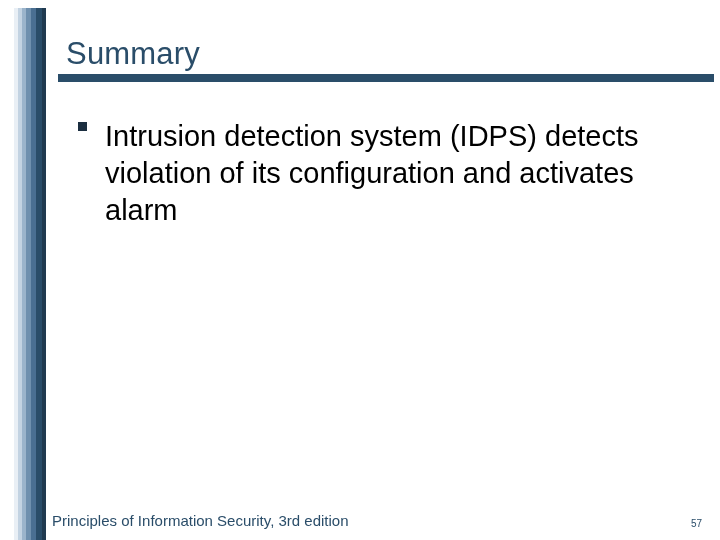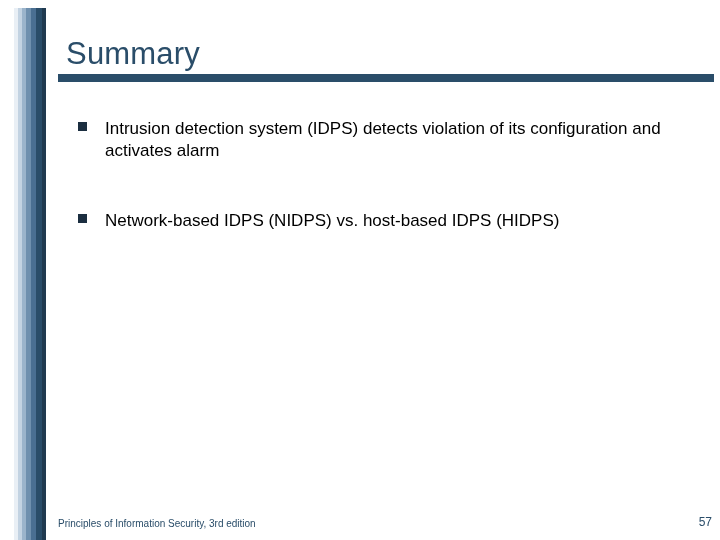--- a/index.html
+++ b/index.html
@@ -60,37 +60,37 @@
   }
   .bullet-mark {
     width: 9px;
     height: 9px;
     background: #1b2e40;
     margin-top: 8px;
     margin-right: 14px;
     flex: 0 0 auto;
   }
   .bullet-text {
-    font-size: 17px;
+    font-size: 29px;
     line-height: 1.28;
     color: #000000;
     font-weight: 400;
   }
   .footer-left {
     position: absolute;
-    left: 46px;
+    left: 40px;
     bottom: 15px;
-    font-size: 10px;
+    font-size: 15px;
     color: #2a4d69;
   }
   .footer-right {
     position: absolute;
-    right: 12px;
+    right: 22px;
     bottom: 15px;
-    font-size: 12px;
+    font-size: 10px;
     color: #2a4d69;
   }
 </style>
 </head>
 <body>
 
 <div class="slide">
 
   <div class="left-rail" id="rail">
       <div class="bar" style="left: 6px; width: 20px; background: rgb(233, 239, 245);"></div>
@@ -105,22 +105,18 @@
   <div class="title-area">
     <h1 class="title">Summary</h1>
   </div>
   <div class="title-rule"></div>
 
   <div class="content" id="bullets">
       <div class="bullet-item">
         <div class="bullet-mark"></div>
         <div class="bullet-text">Intrusion detection system (IDPS) detects violation of its configuration and activates alarm</div>
       </div>
-      <div class="bullet-item">
-        <div class="bullet-mark"></div>
-        <div class="bullet-text">Network-based IDPS (NIDPS) vs. host-based IDPS (HIDPS)</div>
-      </div>
     </div>
 
   <div class="footer-left">Principles of Information Security, 3rd edition</div>
   <div class="footer-right">57</div>
 
 </div>
 
 </body></html>

